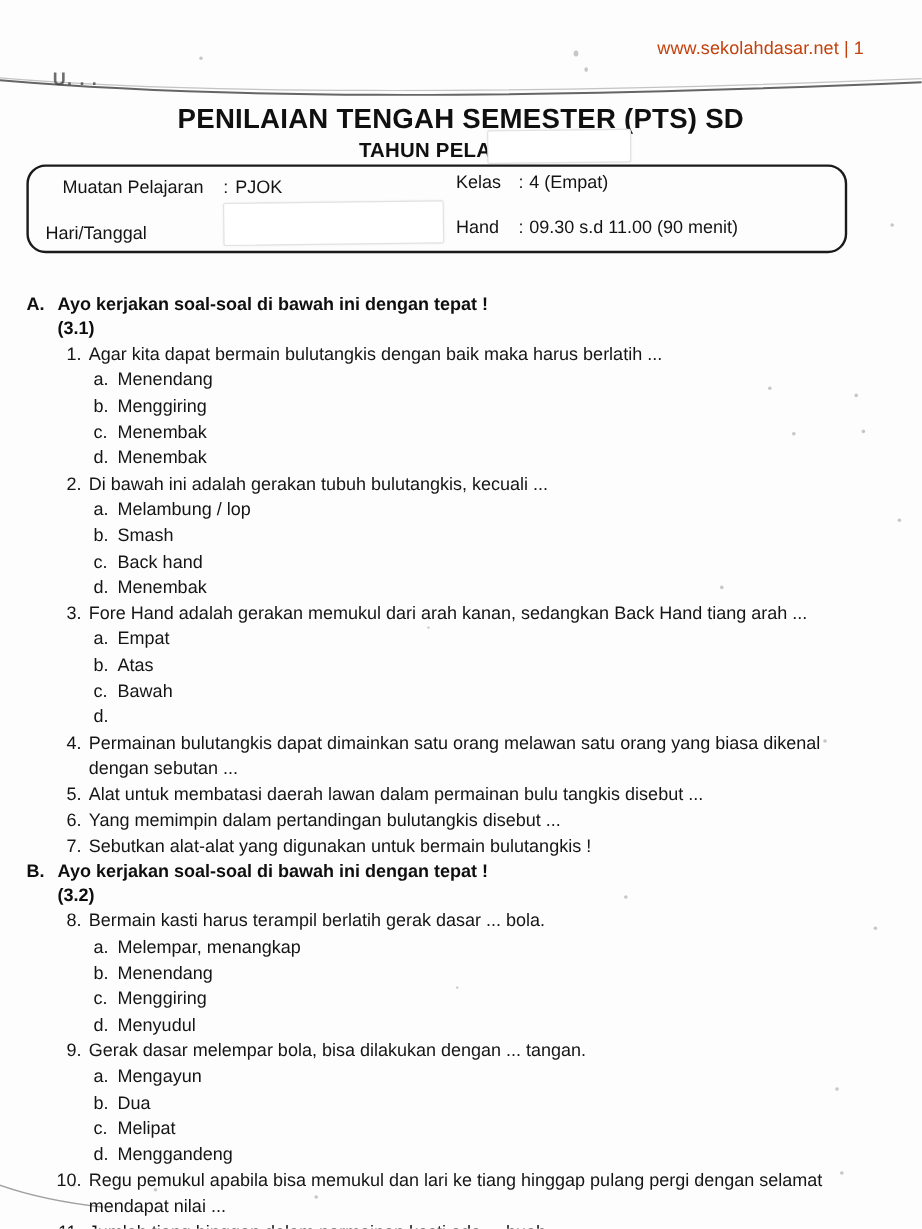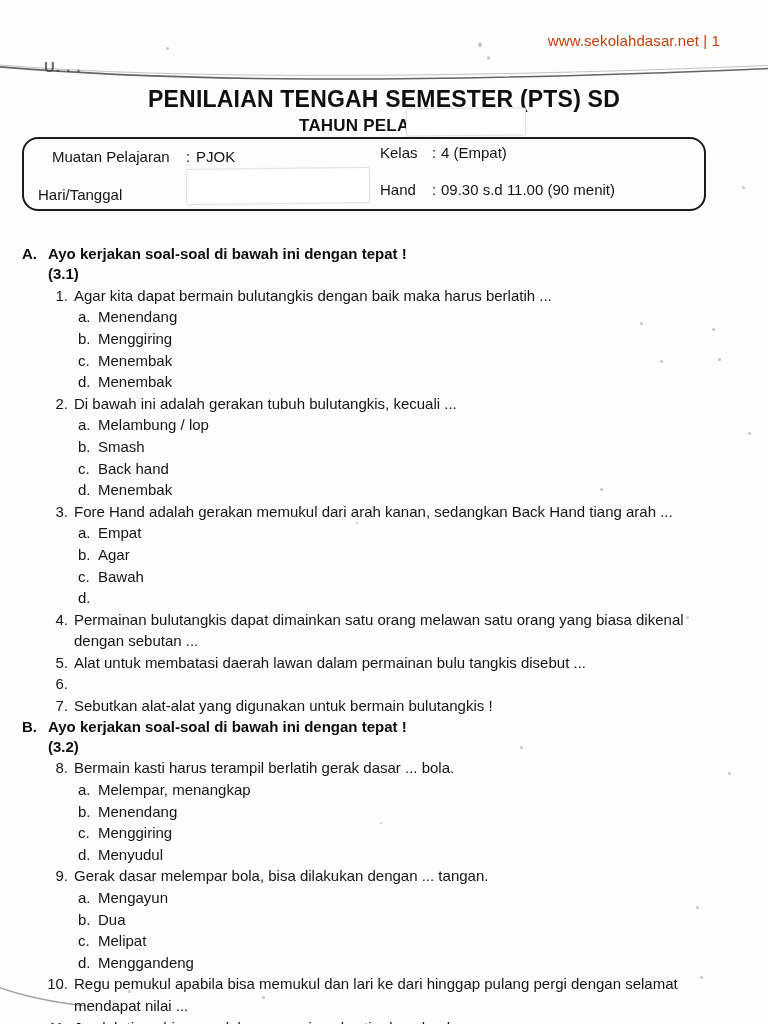--- a/index.html
+++ b/index.html
@@ -324,40 +324,41 @@
             <span class="q-num">3.</span>
             <span class="q-text">Fore Hand adalah gerakan memukul dari arah kanan, sedangkan Back Hand tiang arah ...</span>
           </div>
           <div class="opt-list">
             <div class="opt-item">
               <span class="opt-letter">a.</span>
               <span class="opt-text">Empat</span>
             </div>
             <div class="opt-item">
               <span class="opt-letter">b.</span>
-              <span class="opt-text">Agar</span>
+              <span class="opt-text">Atas</span>
             </div>
             <div class="opt-item">
               <span class="opt-letter">c.</span>
               <span class="opt-text">Bawah</span>
             </div>
             <div class="opt-item">
               <span class="opt-letter">d.</span>
             </div>
           </div>
           <div class="q-item">
             <span class="q-num">4.</span>
             <span class="q-text">Permainan bulutangkis dapat dimainkan satu orang melawan satu orang yang biasa dikenal dengan sebutan ...</span>
           </div>
           <div class="q-item">
             <span class="q-num">5.</span>
             <span class="q-text">Alat untuk membatasi daerah lawan dalam permainan bulu tangkis disebut ...</span>
           </div>
           <div class="q-item">
             <span class="q-num">6.</span>
+            <span class="q-text">Yang memimpin dalam pertandingan bulutangkis disebut ...</span>
           </div>
           <div class="q-item">
             <span class="q-num">7.</span>
             <span class="q-text">Sebutkan alat-alat yang digunakan untuk bermain bulutangkis !</span>
           </div>
         </div>
       </div>
       <div class="section">
         <div class="section-head">
           <span class="section-letter">B.</span>
@@ -404,21 +405,21 @@
               <span class="opt-letter">c.</span>
               <span class="opt-text">Melipat</span>
             </div>
             <div class="opt-item">
               <span class="opt-letter">d.</span>
               <span class="opt-text">Menggandeng</span>
             </div>
           </div>
           <div class="q-item">
             <span class="q-num">10.</span>
-            <span class="q-text">Regu pemukul apabila bisa memukul dan lari ke dari hinggap pulang pergi dengan selamat mendapat nilai ...</span>
+            <span class="q-text">Regu pemukul apabila bisa memukul dan lari ke tiang hinggap pulang pergi dengan selamat mendapat nilai ...</span>
           </div>
           <div class="q-item">
             <span class="q-num">11.</span>
             <span class="q-text">Jumlah tiang hinggap dalam permainan kasti ada ... buah.</span>
           </div>
         </div>
       </div>
     </div>
 
 </div>

